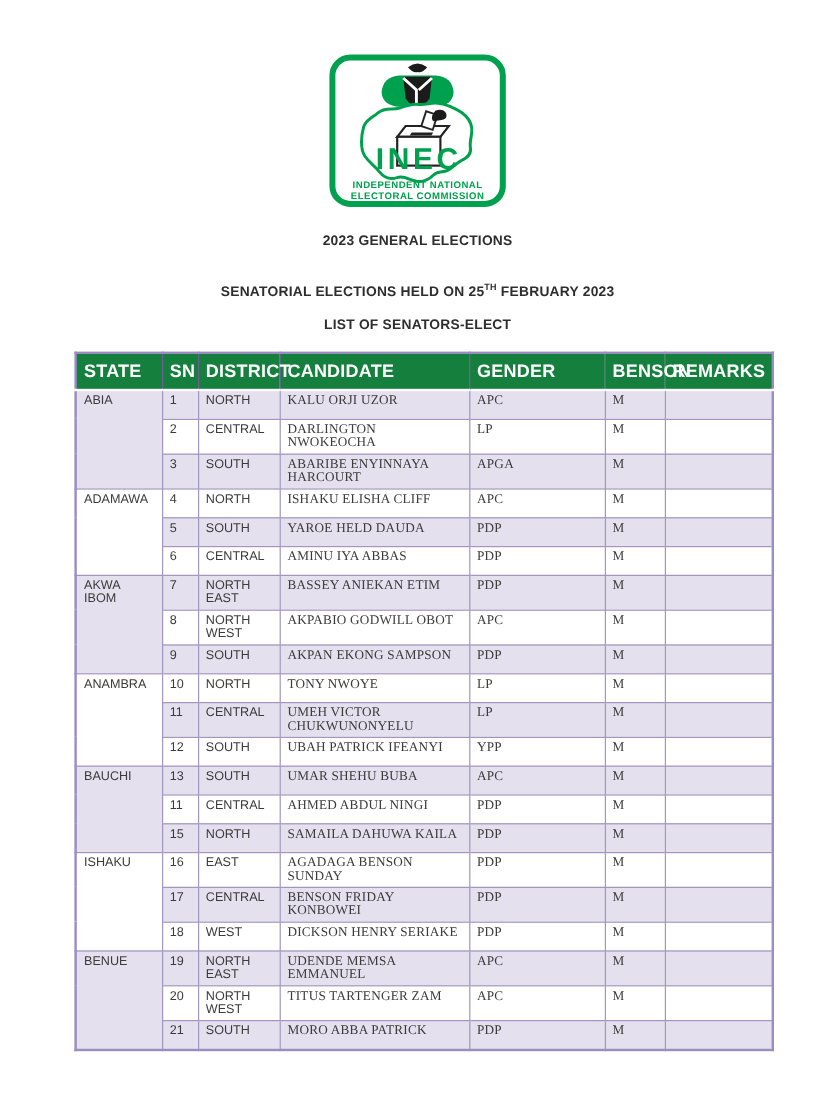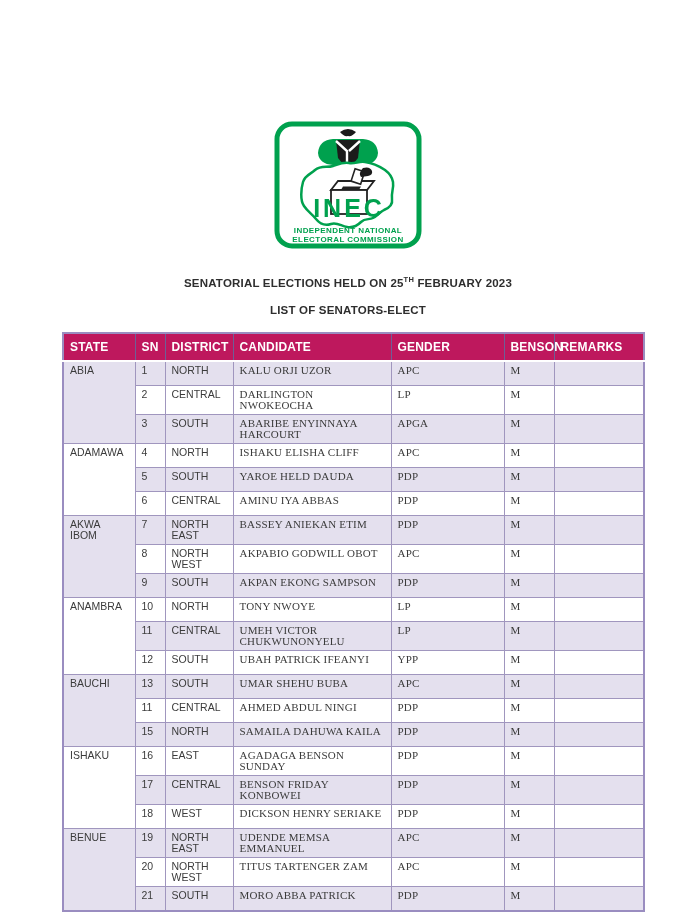--- a/index.html
+++ b/index.html
@@ -1,35 +1,35 @@
 <!DOCTYPE html>
 <html><head>
 <meta charset="utf-8">
 <style>
   html,body{margin:0;padding:0;background:#ffffff;}
   .page{
     position:relative;width:696px;height:916px;background:#ffffff;overflow:hidden;
     font-family:"Liberation Sans",sans-serif;color:#333;
   }
   
-  .logo-wrap{display:flex;justify-content:center;padding-top:120px;}
+  .logo-wrap{display:flex;justify-content:center;padding-top:44px;}
   
   .headings{text-align:center;margin-top:18px;}
   .headings .h{font-weight:bold;font-size:11.5px;color:#2e2e2e;letter-spacing:.2px;line-height:18px;}
   .headings .gap1{margin-top:21px;}
   .headings .gap2{margin-top:9px;text-align:center;}
   .headings sup{font-size:7.5px;}
   
   table.senators{
     border-collapse:collapse;margin:13px 0 0 62px;width:581px;table-layout:fixed;
     border:2px solid #9a8dc0;font-size:10.5px;
   }
   table.senators th{
-    background:#be185d;color:#ffffff;font-weight:bold;text-align:left;
-    padding:6px 6px;font-size:12px;letter-spacing:.2px;
+    background:#15803d;color:#ffffff;font-weight:bold;text-align:left;
+    padding:6px 6px;font-size:15px;letter-spacing:.2px;
     border:1px solid #6e5f96;border-bottom:2px solid #ffffff;
   }
   table.senators td{
     border:1px solid #a096be;vertical-align:top;
     padding:3px 6px;height:17px;line-height:11px;color:#3b3b3b;
   }
   td.lav{background:#e4e0ee;}
   td.state{font-size:10.5px;}
   td.sn{padding-left:7px;}
   td.district{white-space:pre-line;}
@@ -65,20 +65,21 @@
       </g>
 
       <text x="76" y="97" text-anchor="middle" font-family="Liberation Sans, sans-serif" font-weight="bold" font-size="25" letter-spacing="3" fill="#00A14E">INEC</text>
 
       <text x="75" y="113" text-anchor="middle" font-family="Liberation Sans, sans-serif" font-weight="bold" font-size="8" letter-spacing="0.4" fill="#00A14E">INDEPENDENT NATIONAL</text>
       <text x="75" y="122" text-anchor="middle" font-family="Liberation Sans, sans-serif" font-weight="bold" font-size="8" letter-spacing="0.4" fill="#00A14E">ELECTORAL COMMISSION</text>
     </svg>
   </div>
 
   <div class="headings">
+    <div class="h">2023 GENERAL ELECTIONS</div>
     <div class="h gap1"><span>SENATORIAL ELECTIONS HELD ON 25</span><sup>TH</sup><span> FEBRUARY 2023</span></div>
     <div class="h gap2">LIST OF SENATORS-ELECT</div>
   </div>
 
   <table class="senators">
     <colgroup>
       <col style="width:72px">
         <col style="width:30px">
         <col style="width:68px">
       <col style="width:158px">

